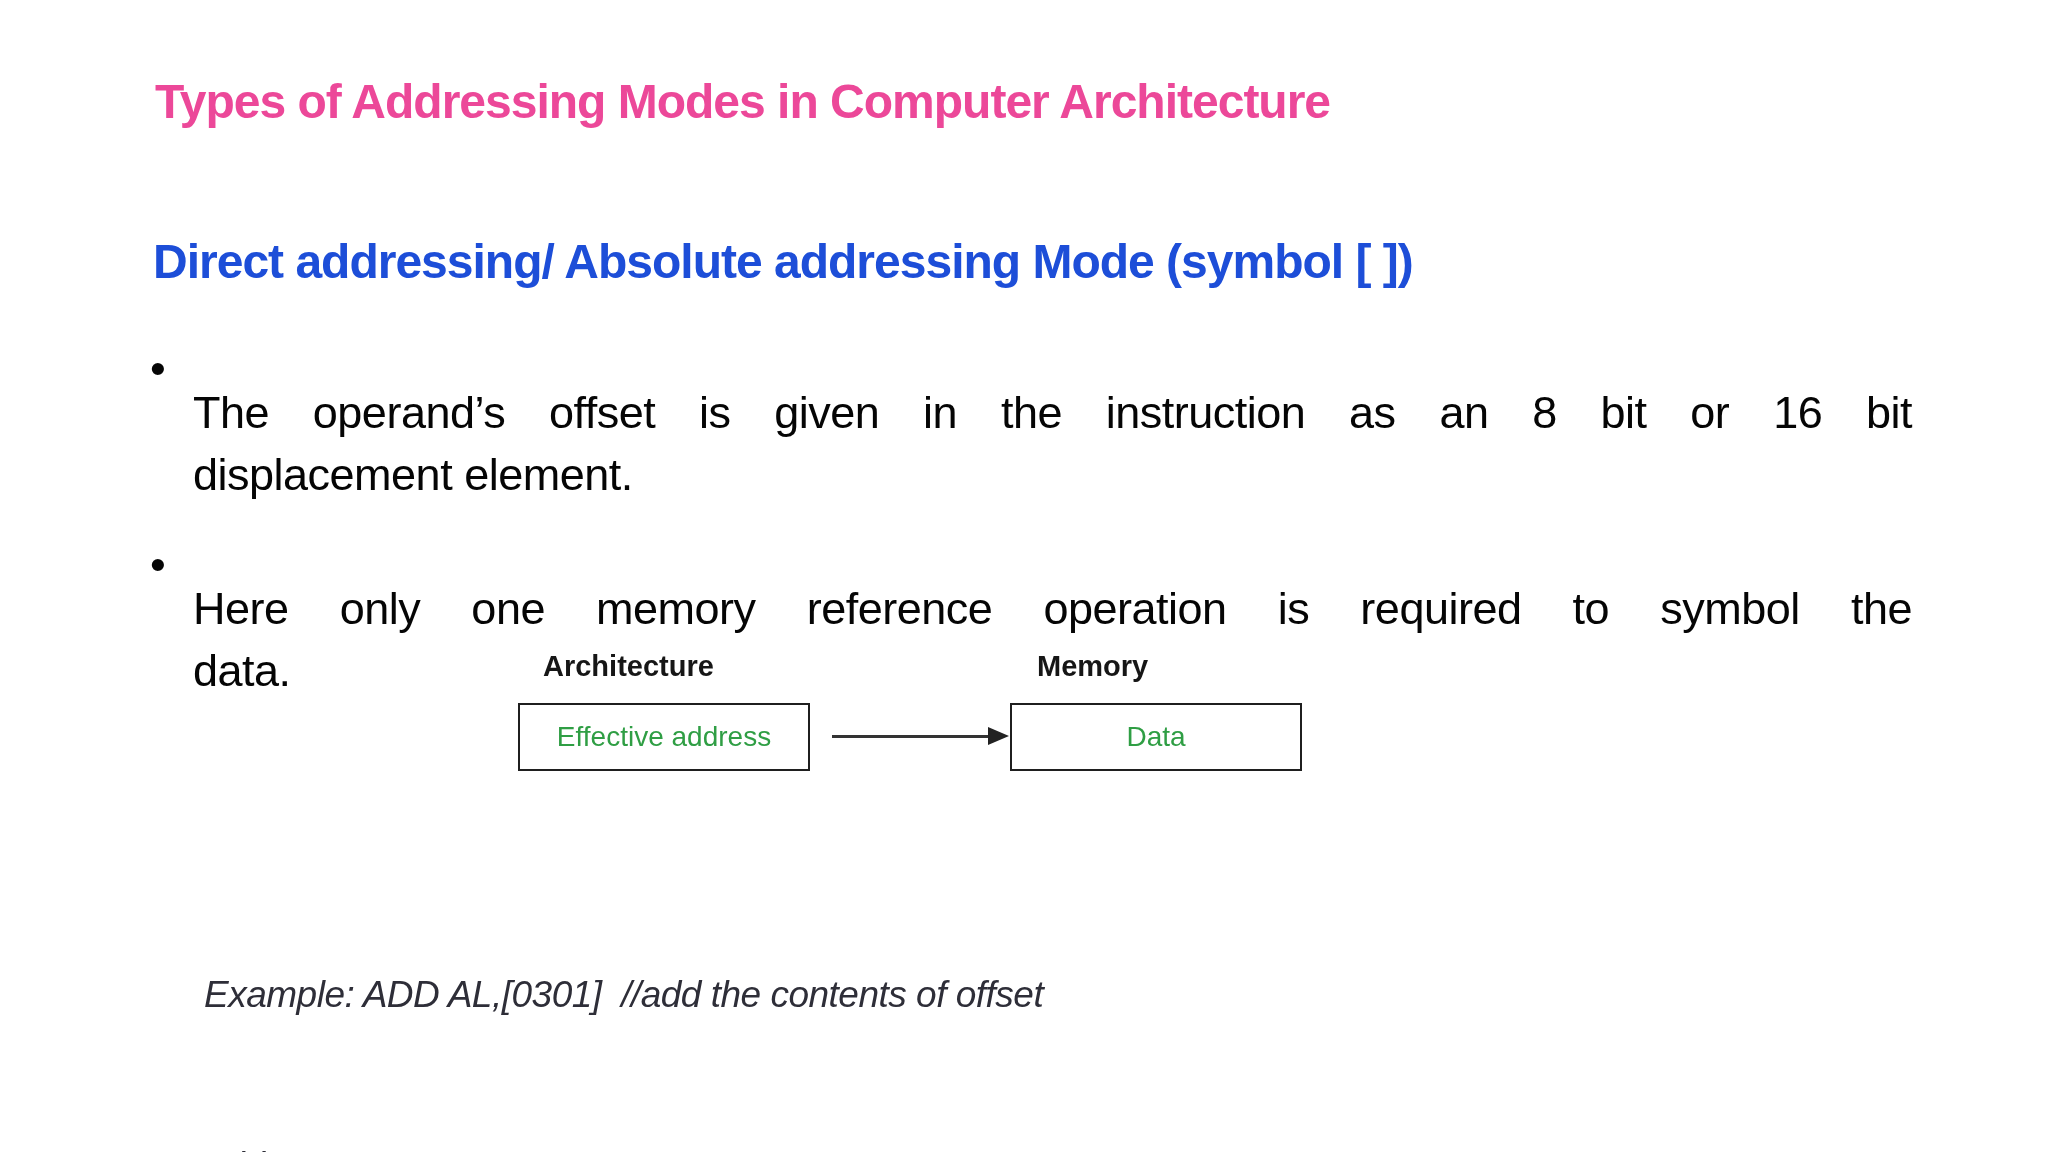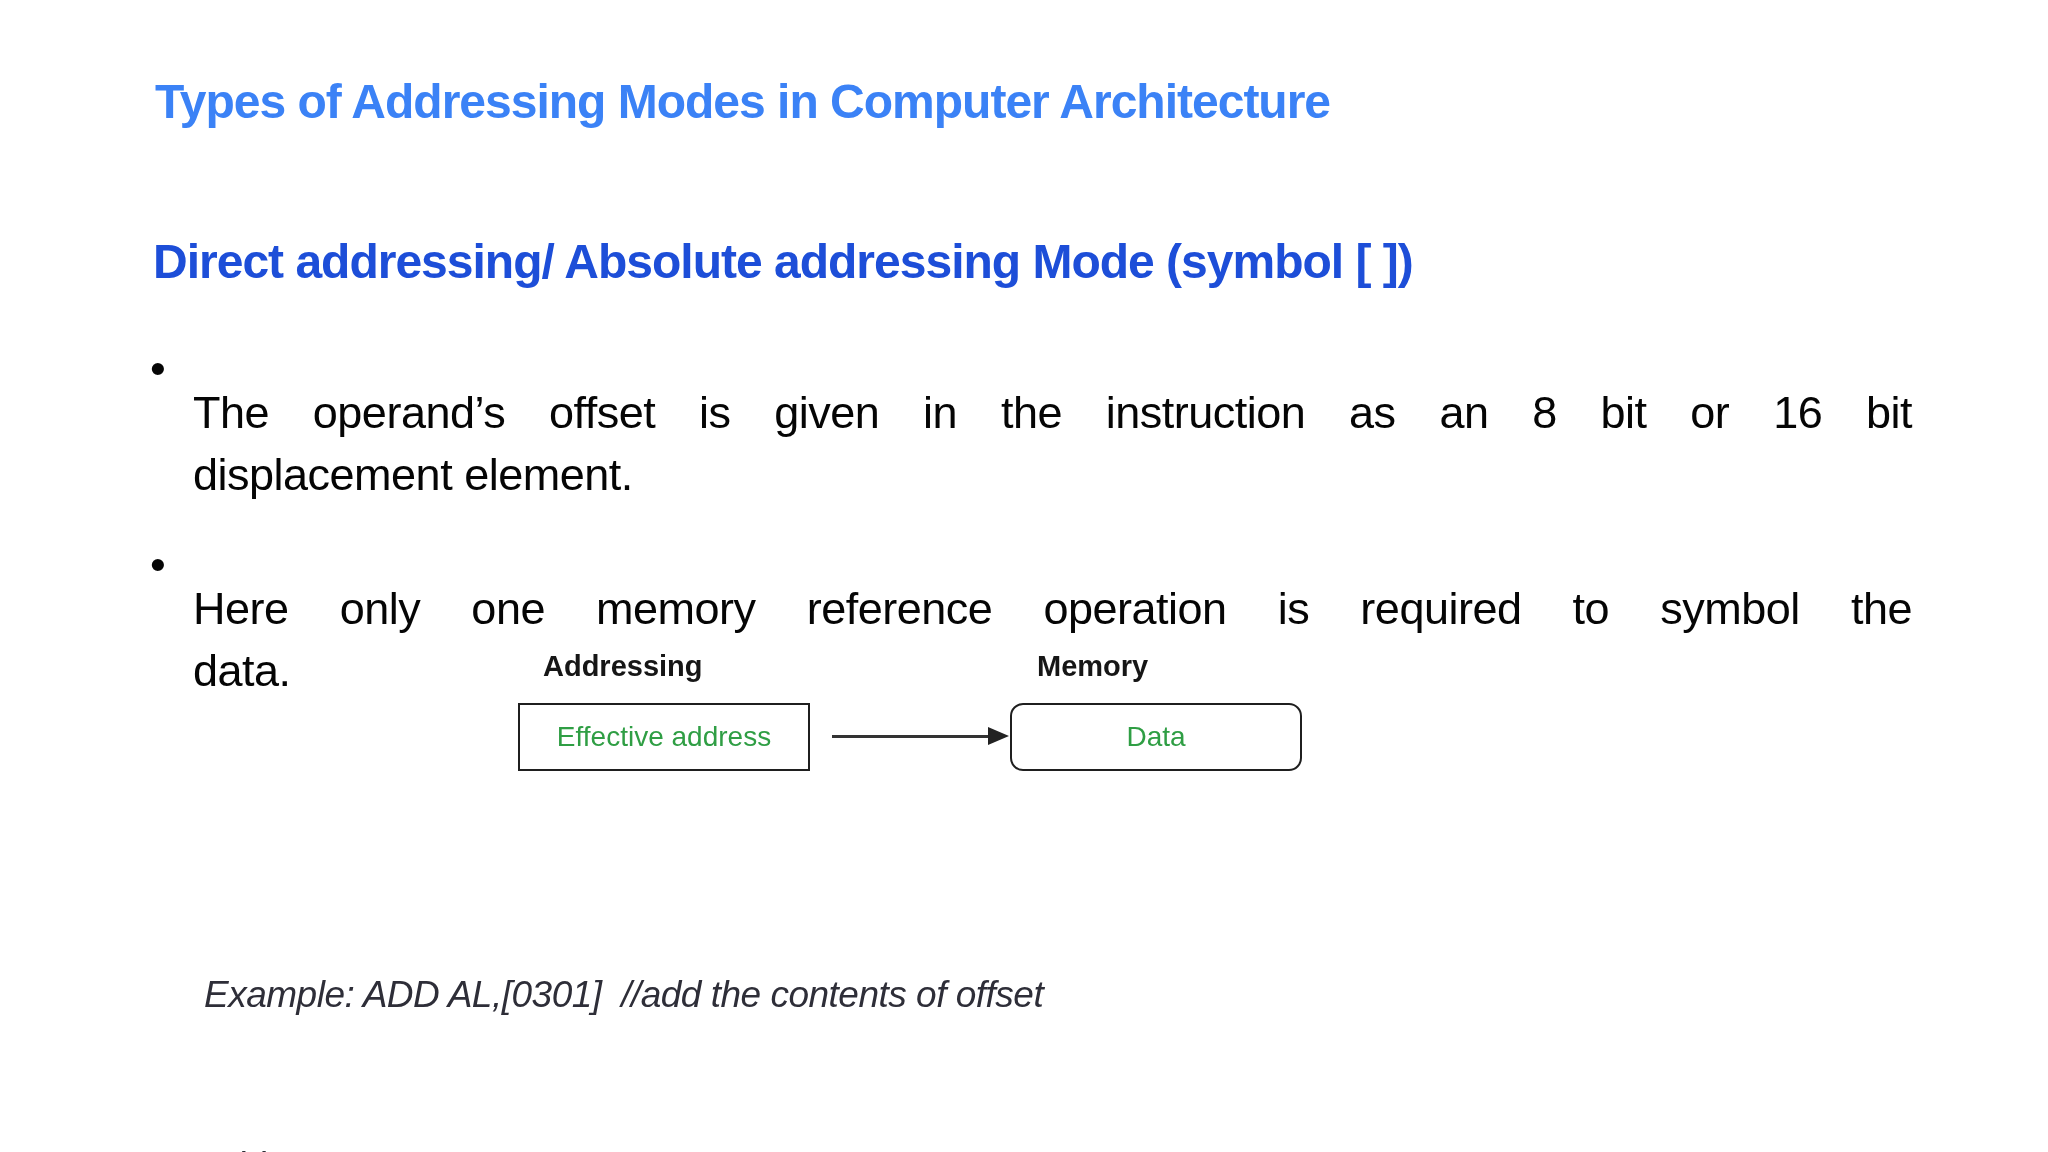--- a/index.html
+++ b/index.html
@@ -12,21 +12,21 @@
     font-family: "Liberation Sans", sans-serif;
     color: #0a0a0a;
   }
   .slide-title {
     position: absolute;
     left: 155px;
     top: 74px;
     font-size: 48px;
     font-weight: 700;
     letter-spacing: -1px;
-    color: #3b82f6;
+    color: #ec4899;
     white-space: nowrap;
   }
   .section-heading {
     position: absolute;
     left: 153px;
     top: 234px;
     font-size: 48px;
     font-weight: 700;
     letter-spacing: -1px;
     color: #1d4ed8;
@@ -80,21 +80,21 @@
     height: 68px;
     width: 292px;
     border: 2px solid #1f1f1f;
     background: #ffffff;
     box-sizing: border-box;
     display: flex;
     align-items: center;
     justify-content: center;
   }
   .box-instruction { left: 518px; }
-  .box-memory { left: 1010px; border-radius: 13px; }
+  .box-memory { left: 1010px; }
   .diagram-box .green-text {
     font-size: 28px;
     color: #2f9e44;
     white-space: nowrap;
   }
   .arrow-line {
     position: absolute;
     left: 832px;
     top: 735px;
     width: 158px;
@@ -143,21 +143,21 @@
     <div class="bullet-item">
       <div class="bullet-marker">•</div>
       <div class="bullet-text">
         <div class="bullet-line-justified">Here only one memory reference operation is required to symbol the</div>
         <div class="bullet-line-plain">data.</div>
       </div>
     </div>
   </div>
 
   <div class="diagram">
-    <div class="diagram-label label-instruction">Addressing</div>
+    <div class="diagram-label label-instruction">Architecture</div>
     <div class="diagram-label label-memory">Memory</div>
 
     <div class="diagram-box box-instruction">
       <span class="green-text">Effective address</span>
     </div>
 
     <div class="diagram-box box-memory">
       <span class="green-text">Data</span>
     </div>
 

